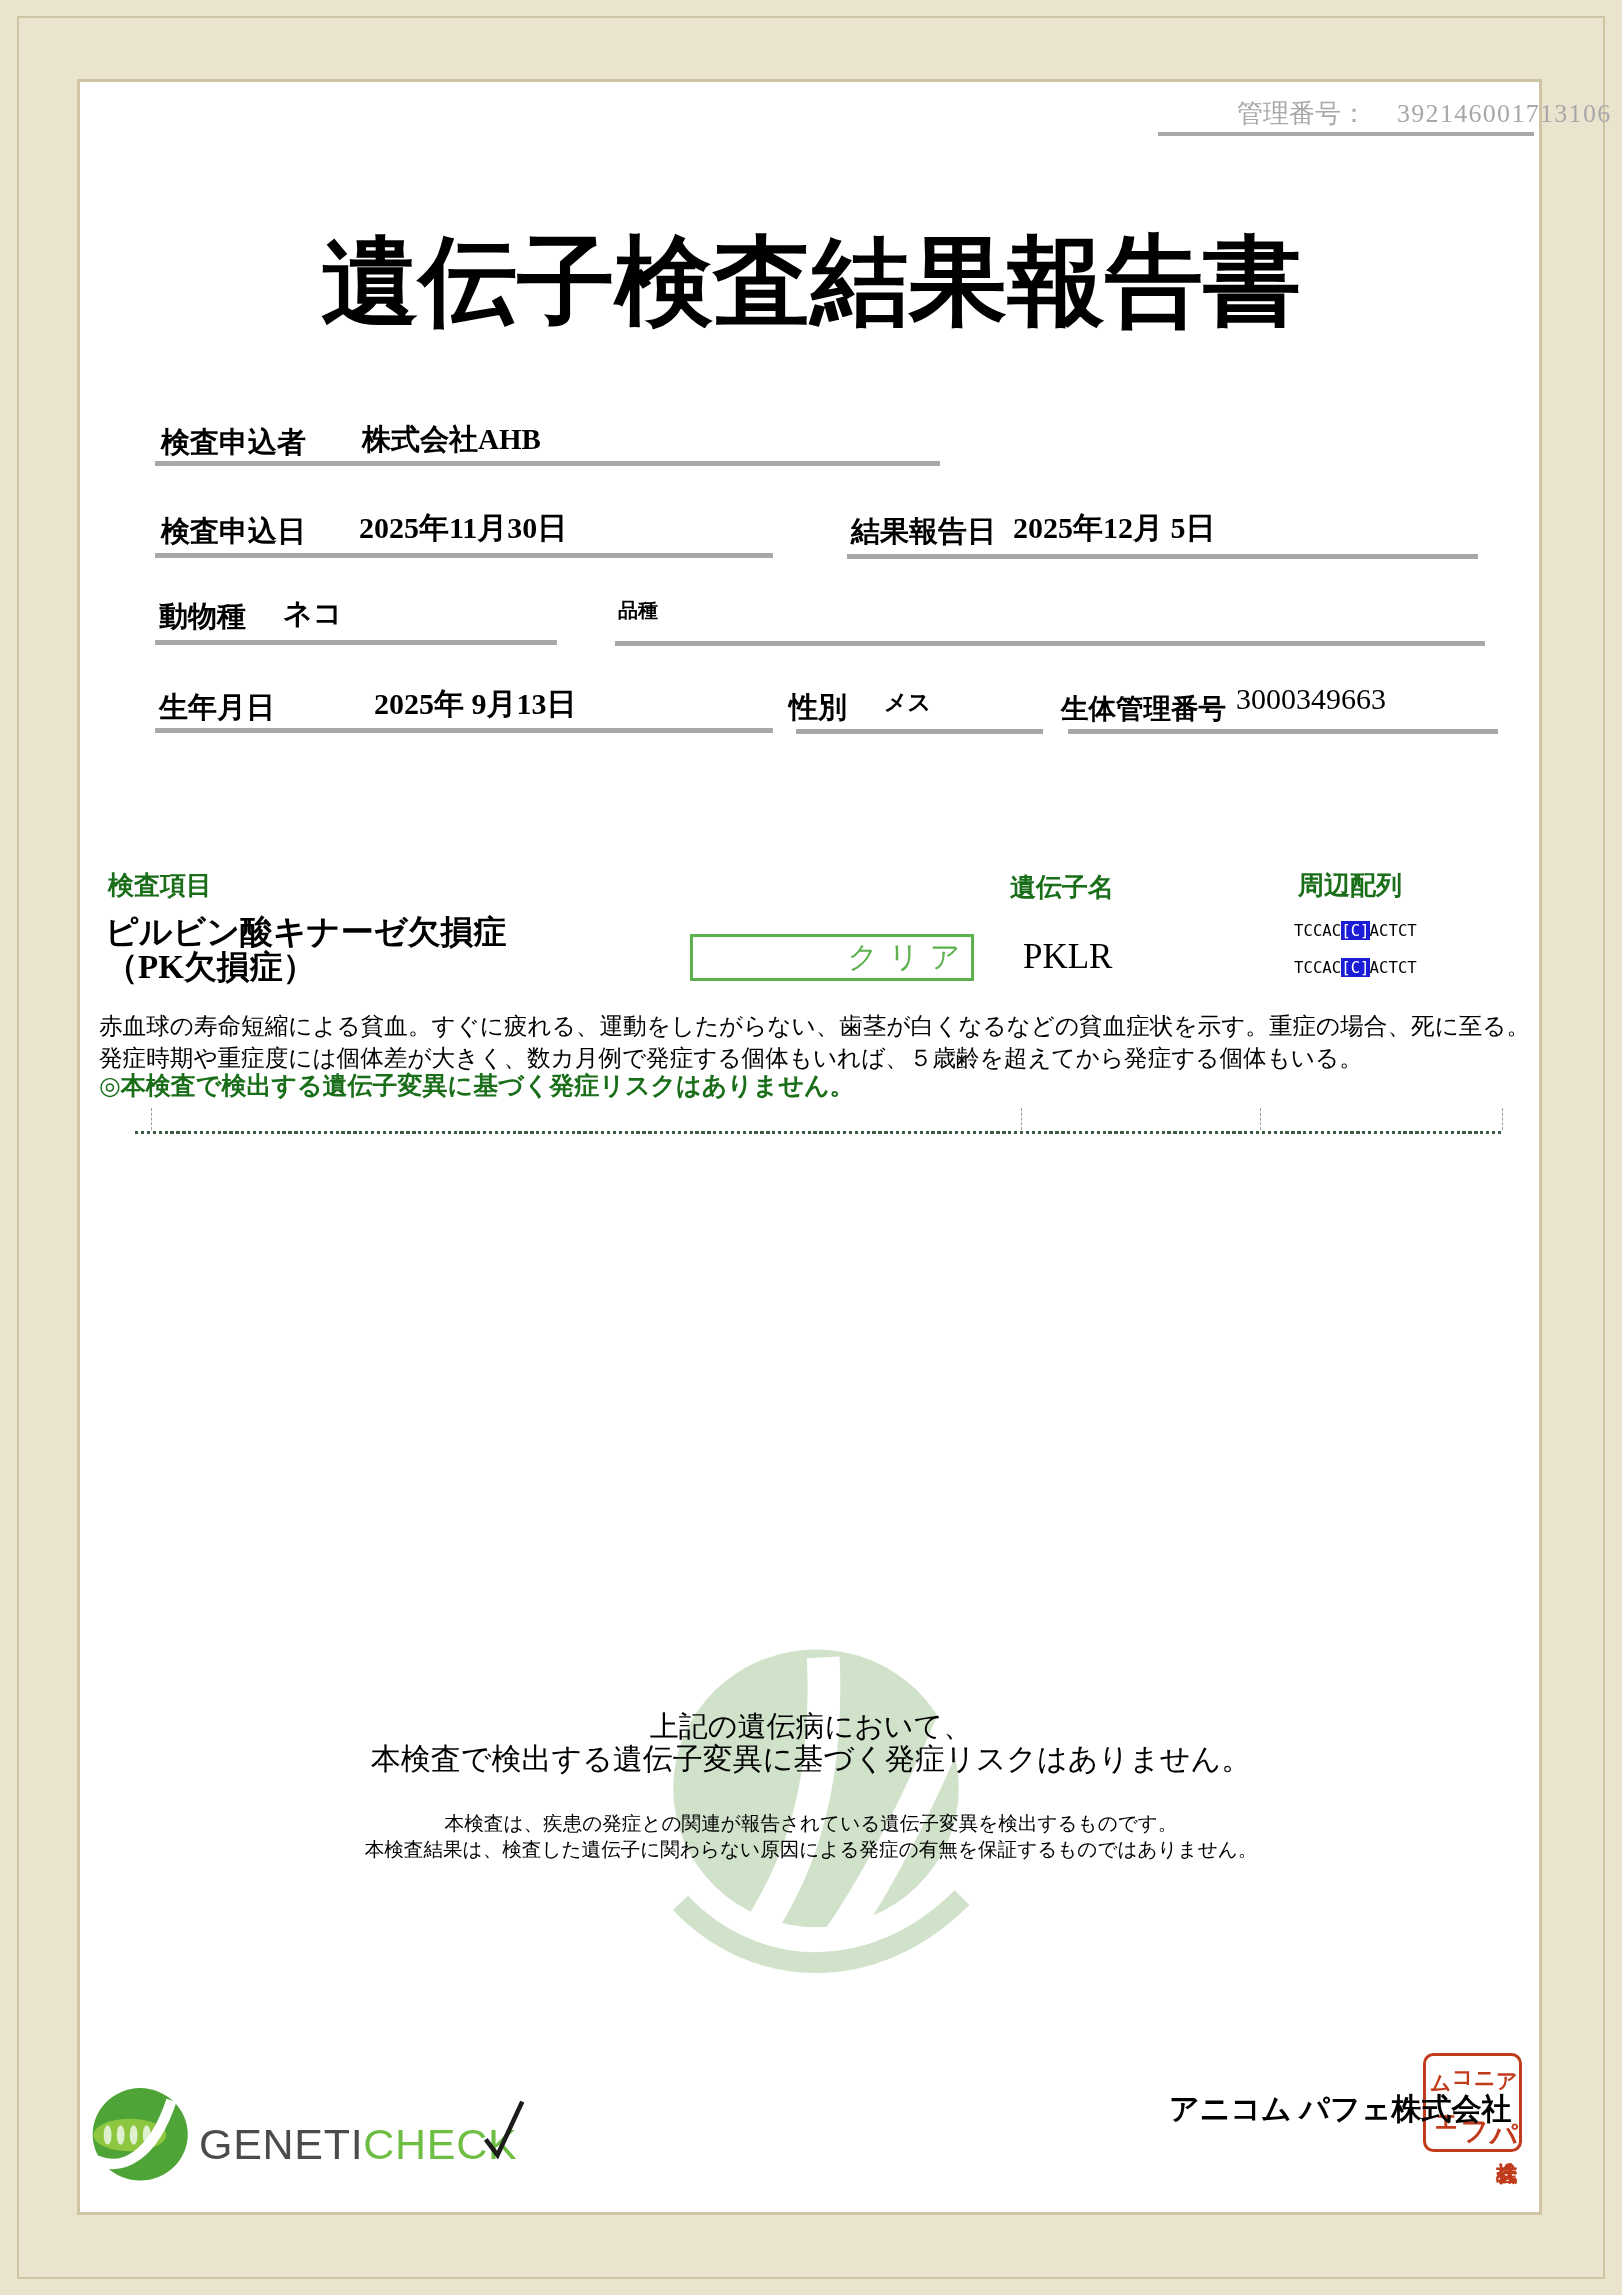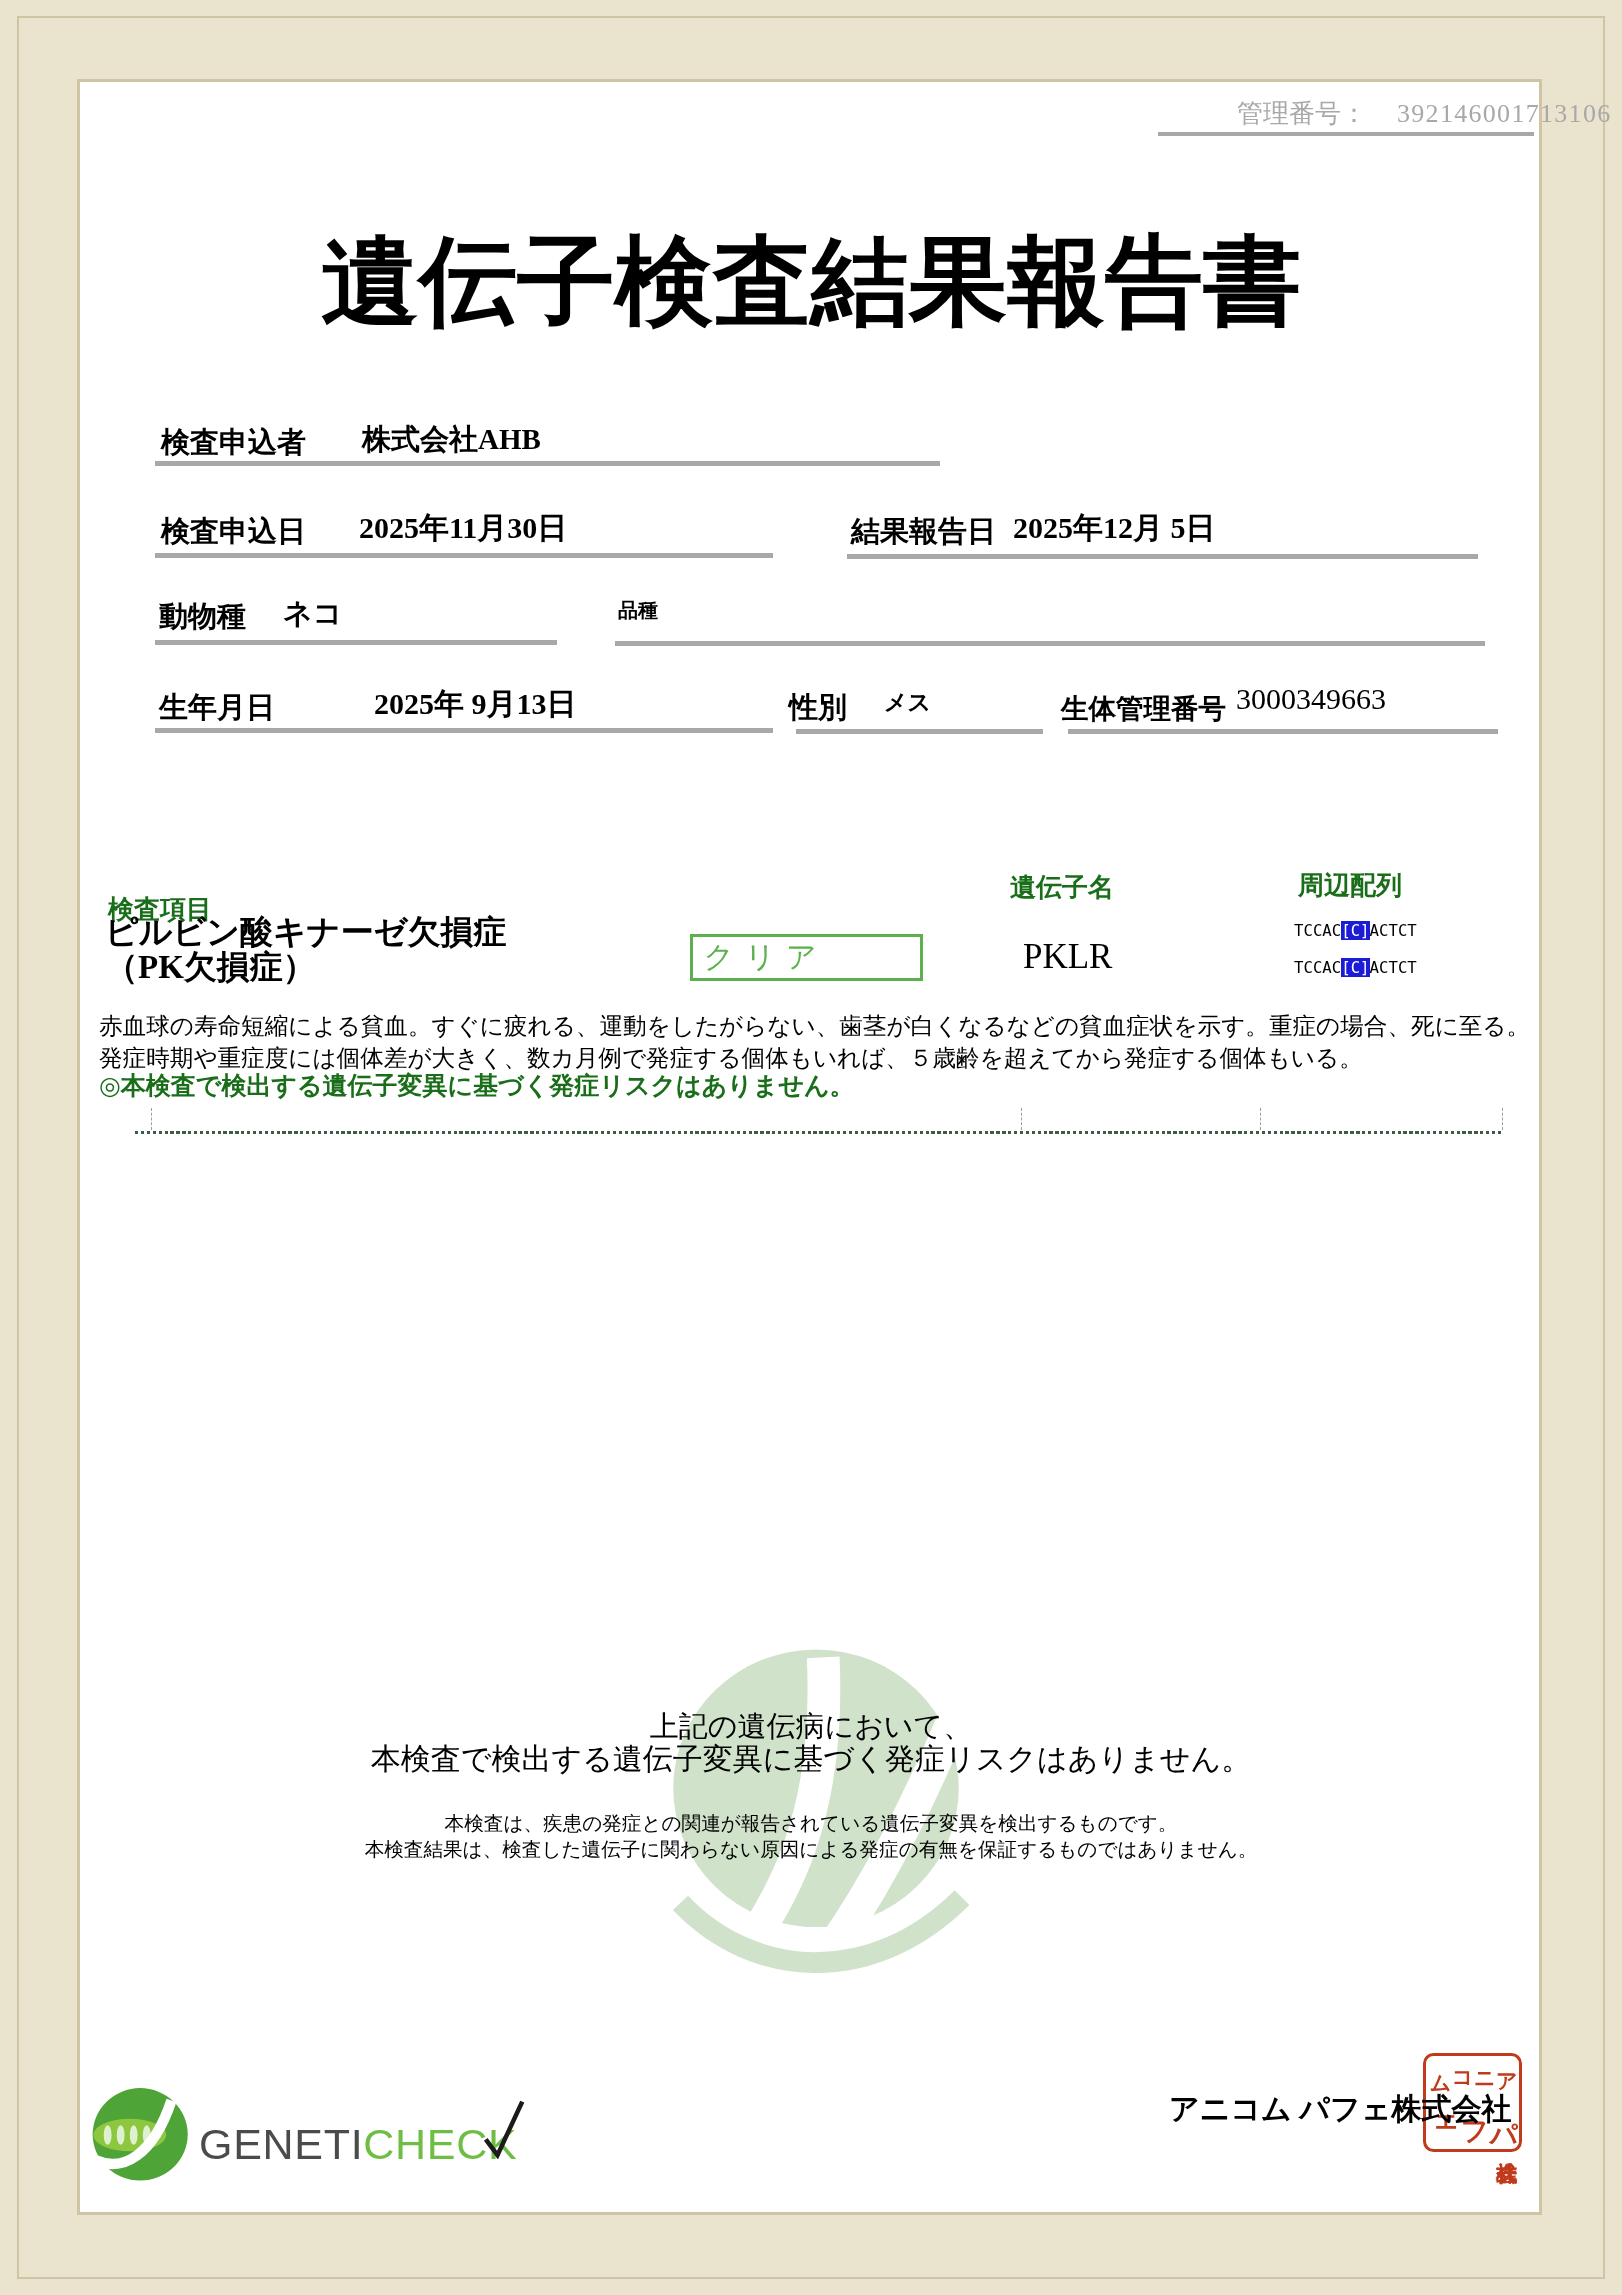--- a/index.html
+++ b/index.html
@@ -40,27 +40,27 @@
   .f-birth-v{left:374px;top:684px;font-size:30px;font-weight:bold;}
   .u4l{left:155px;top:728px;width:618px;}
   .f-sex-l{left:789px;top:688px;font-size:29px;}
   .f-sex-v{left:884px;top:687px;font-size:23px;font-weight:bold;}
   .u4m{left:796px;top:729px;width:247px;}
   .f-animalid-l{left:1061px;top:691px;font-size:27.5px;}
   .f-animalid-v{left:1236px;top:682px;font-size:30px;}
   .u4r{left:1068px;top:729px;width:430px;}
   
   .green-h{font-size:26px;font-weight:bold;color:#1a6e1a;white-space:nowrap;z-index:3;}
-  .h-item{left:108px;top:868px;margin-top:24px;}
+  .h-item{left:108px;top:868px;}
   .h-gene{left:1010px;top:870px;}
   .h-seq{left:1298px;top:868px;}
   .disease1{left:105px;top:910px;font-size:33px;font-weight:bold;white-space:nowrap;z-index:3;}
   .disease2{left:105px;top:945px;font-size:33px;font-weight:bold;white-space:nowrap;z-index:3;}
-  .status-box{left:690px;top:934px;width:233px;height:47px;border:3.3px solid #5db04e;
-        box-sizing:border-box;display:flex;align-items:center;justify-content:flex-start;z-index:3;}
+  .status-box{left:690px;top:934px;width:284px;height:47px;border:3.3px solid #5db04e;
+        box-sizing:border-box;display:flex;align-items:center;justify-content:flex-end;z-index:3;}
   .status-box span{font-size:30px;color:#5db04e;letter-spacing:10.5px;padding-left:10.5px;}
   .gene-name{left:1023px;top:937px;font-size:35px;white-space:nowrap;z-index:3;}
   .seq{font-family:"DejaVu Sans Mono",monospace;font-size:15.7px;color:#000;
         white-space:nowrap;z-index:3;}
   .seq1{left:1294px;top:921px;}
   .seq2{left:1294px;top:958px;}
   .seq .variant{background:#1c1cd6;color:#ffffff;}
   .desc{left:99px;font-size:23.6px;color:#000;white-space:nowrap;z-index:3;}
   .d1{top:1010px;}
   .d2{top:1042px;}

